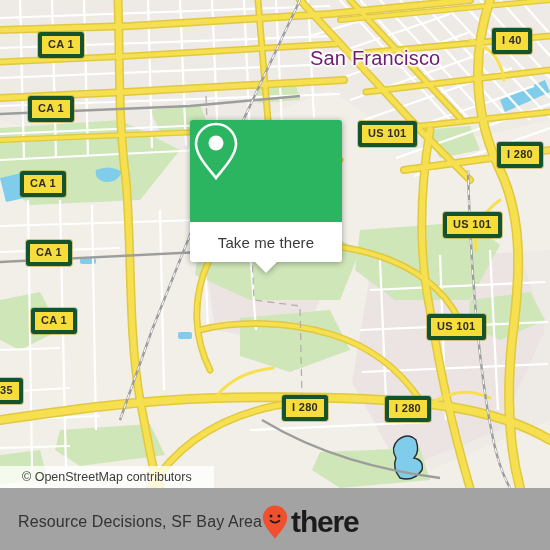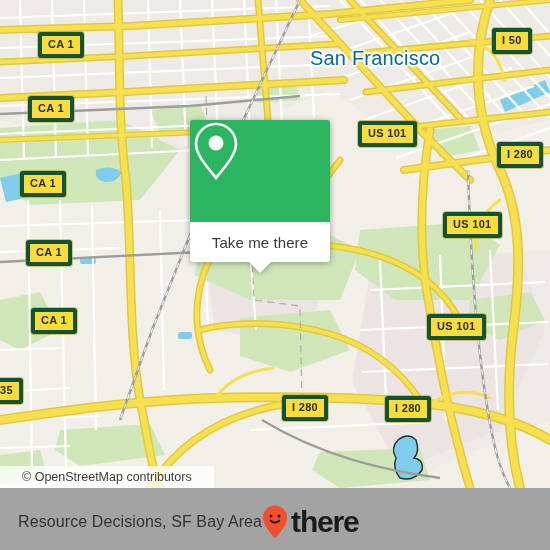--- a/index.html
+++ b/index.html
@@ -17,21 +17,21 @@
     position: absolute; left:0; top:0; width:550px; height:488px;
     background: #f2efe9;
     overflow: hidden;
   }
   #map svg { position:absolute; left:0; top:0; display:block; }
 
   
   .city-label {
     position:absolute;
     font-size: 20px;
-    color: #0369a1;
+    color: #701a75;
     letter-spacing: 0.2px;
     text-shadow:
       2px 0 2px #fff, -2px 0 2px #fff, 0 2px 2px #fff, 0 -2px 2px #fff,
       1px 1px 2px #fff, -1px -1px 2px #fff, 1px -1px 2px #fff, -1px 1px 2px #fff;
     white-space: nowrap;
     pointer-events: none;
   }
 
   
   .shield {
@@ -58,21 +58,21 @@
     background: rgba(255,255,255,0.78);
     font-size: 12.5px;
     color: #3b3b3b;
     white-space: nowrap;
   }
 
   
   #popup {
     position:absolute;
     left: 190px; top: 120px;
-    width: 140px;
+    width: 152px;
     filter: drop-shadow(0 1px 3px rgba(0,0,0,.35));
   }
   #popup-top {
     height: 102px;
     background: #2CB561;
     border-radius: 3px 3px 0 0;
     display:flex; align-items:center; justify-content:center;
   }
   #popup-bottom {
     height: 40px;
@@ -292,21 +292,21 @@
       </g>
 
       <g stroke="#b9adac" stroke-width="1.3" stroke-dasharray="7 5" fill="none">
         <path d="M206,96 L210,200 L250,206 L254,300 L300,306 L302,400"></path>
       </g>
     </svg>
 
     <div class="city-label" style="left:310px; top:47px;">San Francisco</div>
 
     <div class="shield" style="left:38px;  top:32px;">CA 1</div>
-    <div class="shield" style="left:492px; top:28px;">I 50</div>
+    <div class="shield" style="left:492px; top:28px;">I 40</div>
     <div class="shield" style="left:28px;  top:96px;">CA 1</div>
     <div class="shield" style="left:358px; top:121px;">US 101</div>
     <div class="shield" style="left:497px; top:142px;">I 280</div>
     <div class="shield" style="left:20px;  top:171px;">CA 1</div>
     <div class="shield" style="left:443px; top:212px;">US 101</div>
     <div class="shield" style="left:26px;  top:240px;">CA 1</div>
     <div class="shield" style="left:31px;  top:308px;">CA 1</div>
     <div class="shield" style="left:427px; top:314px;">US 101</div>
     <div class="shield" style="left:-10px; top:378px;">35</div>
     <div class="shield" style="left:282px; top:395px;">I 280</div>

